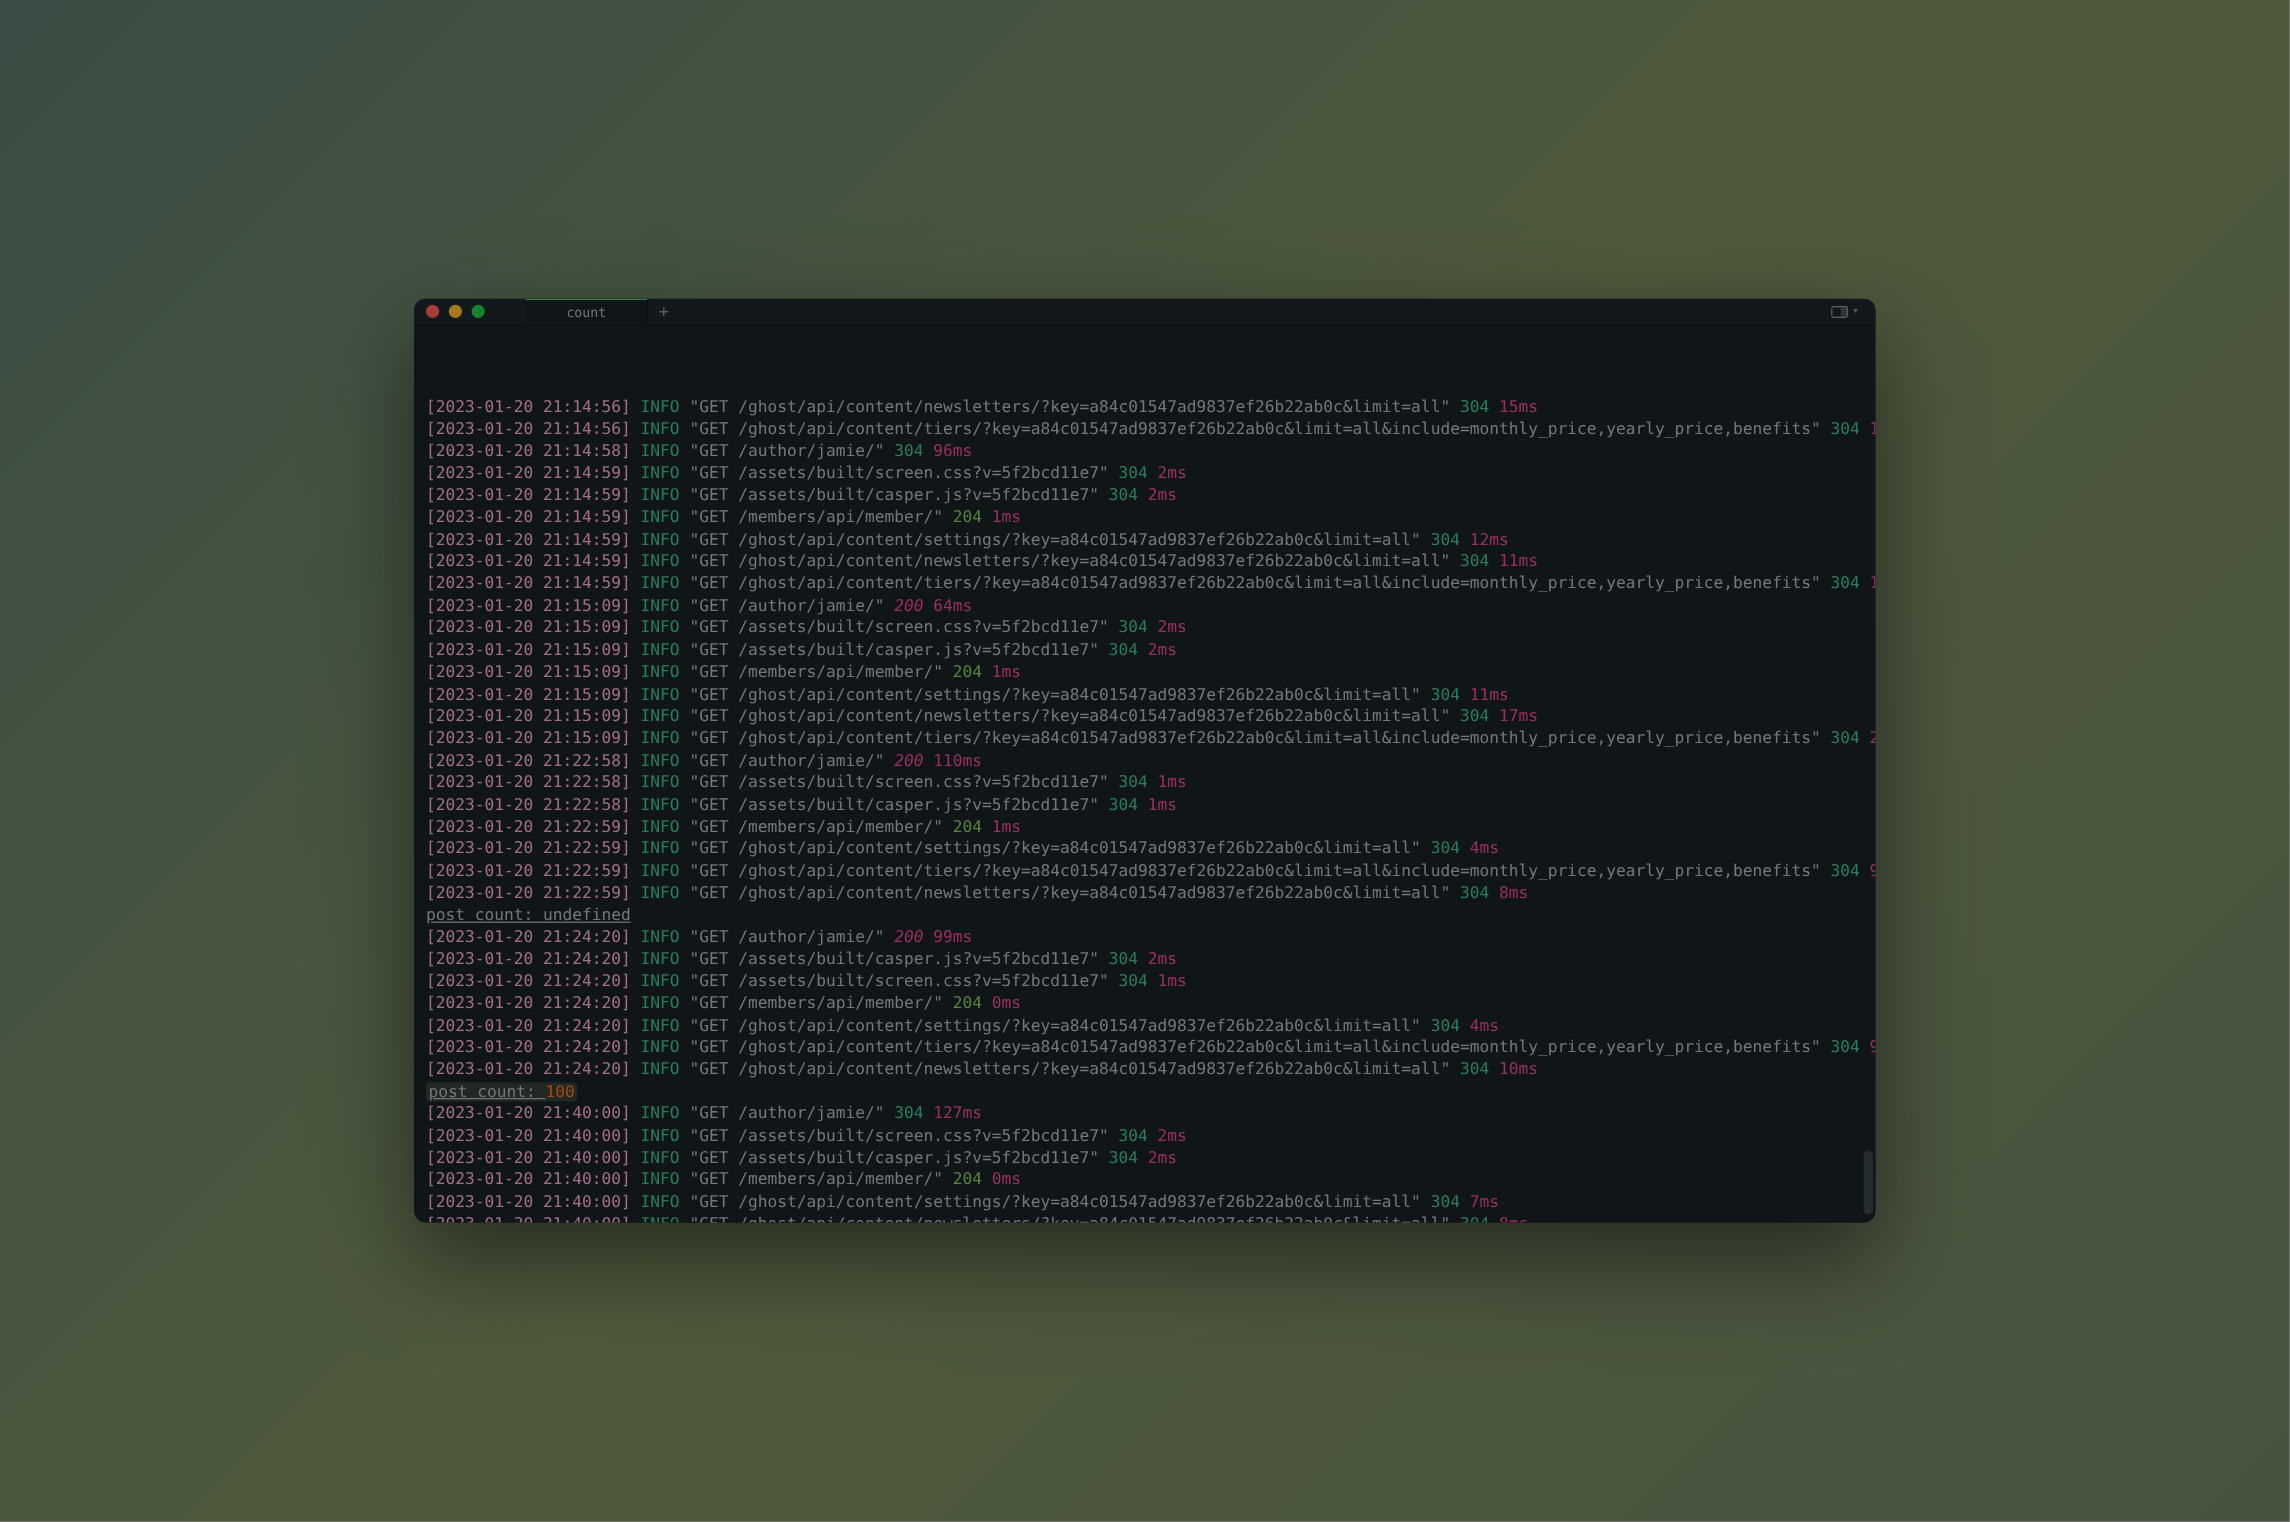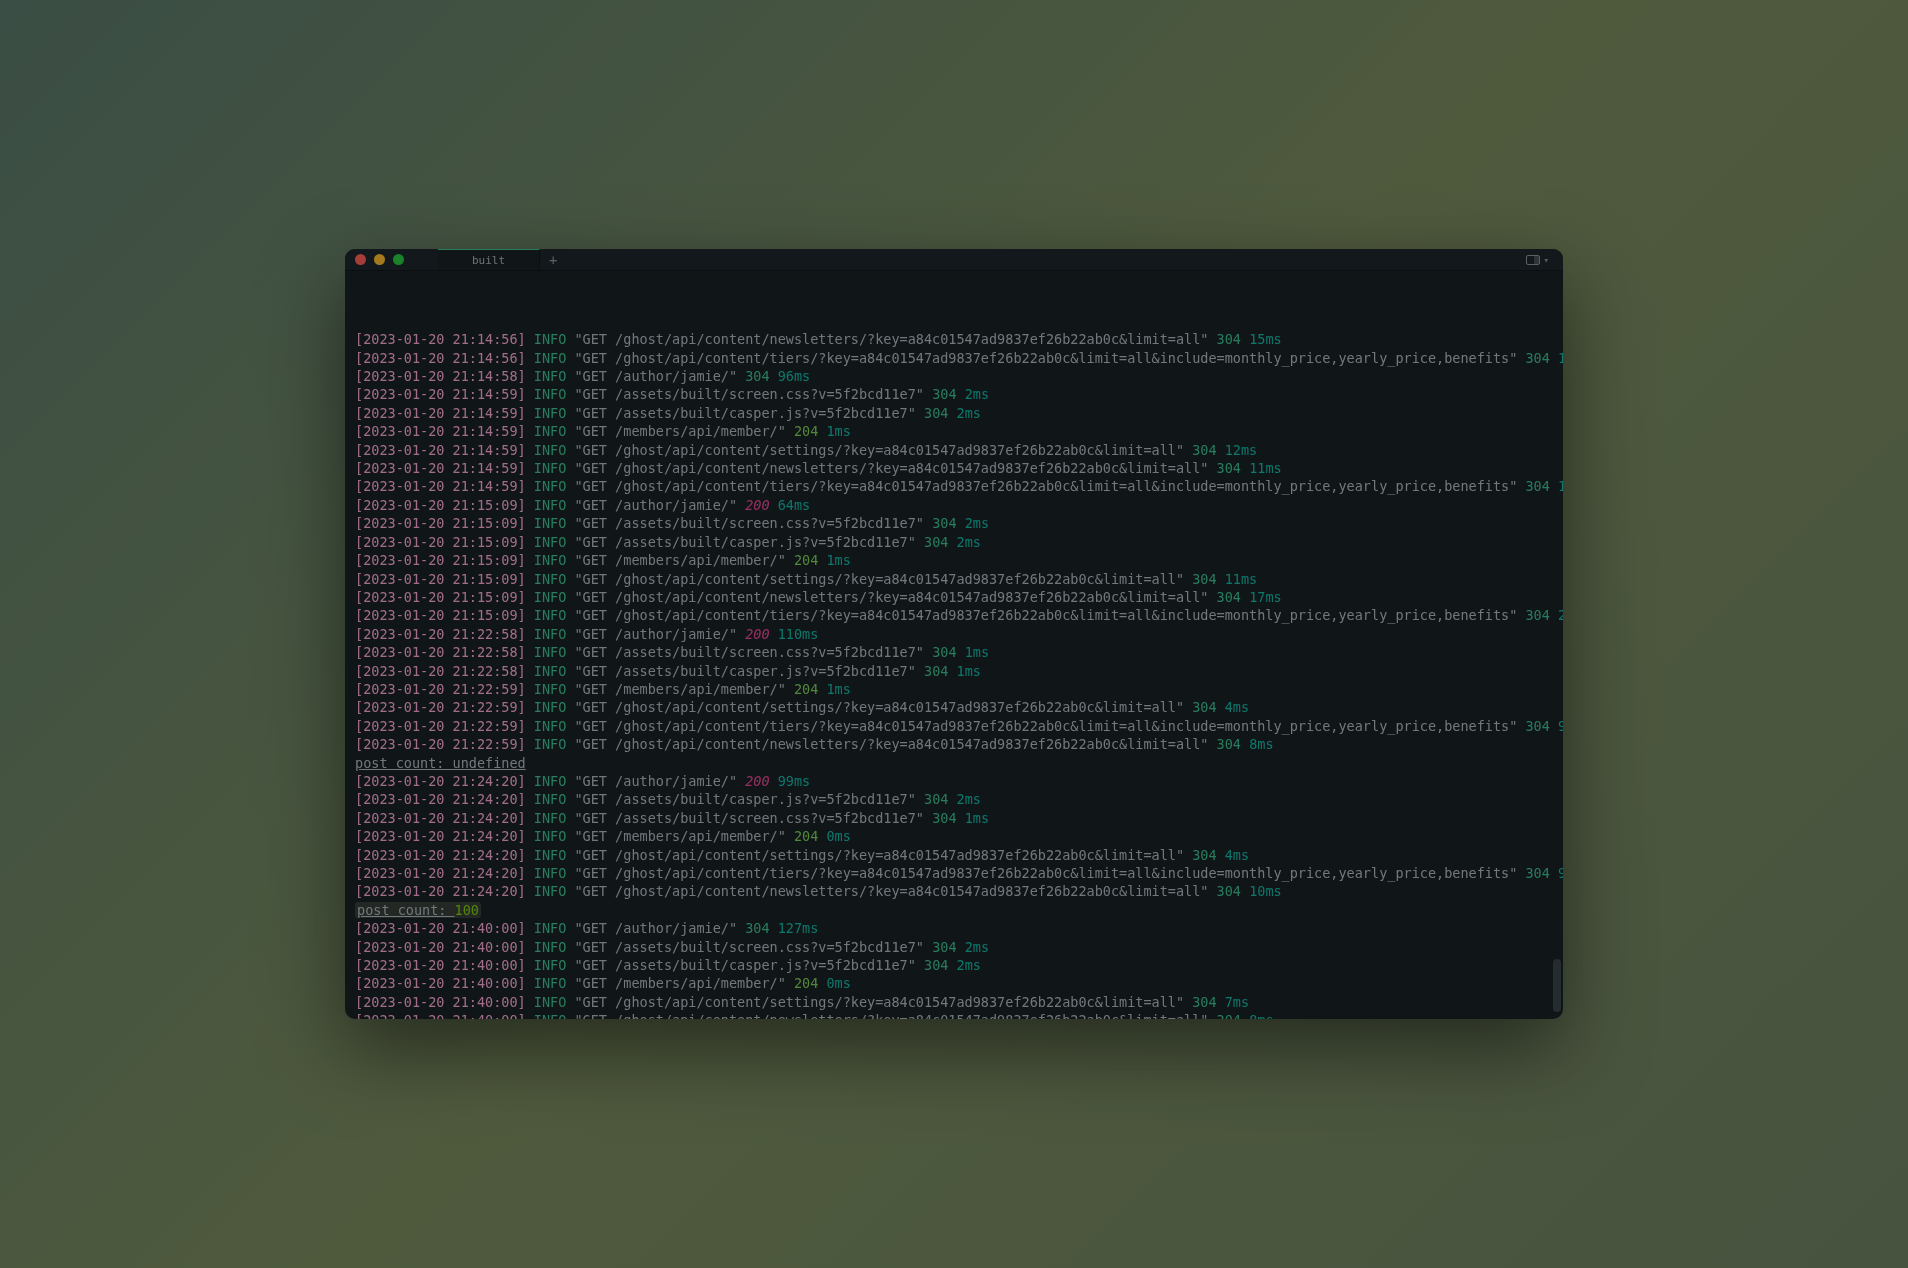--- a/index.html
+++ b/index.html
@@ -88,23 +88,23 @@
     color: #aeb9bf;
     position: relative;
   }
   .line { white-space: pre; }
   .ts    { color: #f9a8d4; }
   .level { color: #3fbf8f; }
   .req   { color: #aeb9bf; }
   .s304  { color: #3fbf8f; margin-top: 16px; }
   .s200  { color: #ec4899; font-style: italic; }
   .s204  { color: #7ecf5a; margin-top: 16px; }
-  .dur   { color: #14b8a6; }
+  .dur   { color: #ec4899; }
   .plain { color: #aeb9bf; text-decoration: underline; }
-  .num   { color: #84cc16; }
+  .num   { color: #f97316; }
   .hl {
     background: rgba(140,150,110,0.25);
     border-radius: 3px;
     padding: 0 2px;
   }
   .scrollbar-track {
     position: absolute;
     right: 2px; top: 0; bottom: 0;
     width: 8px;
   }
@@ -121,21 +121,21 @@
 <div class="window">
 
   <div class="titlebar">
     <div class="traffic">
       <span class="tclose"></span>
       <span class="tmin"></span>
       <span class="tmax"></span>
     </div>
     <div class="tabs">
       <div class="tab">
-        <span>built</span>
+        <span>count</span>
       </div>
       <div class="newtab">
         <span>+</span>
       </div>
     </div>
     <div class="titlebar-right">
       <span class="panes-icon"></span>
       <span class="chev">▾</span>
     </div>
   </div>

